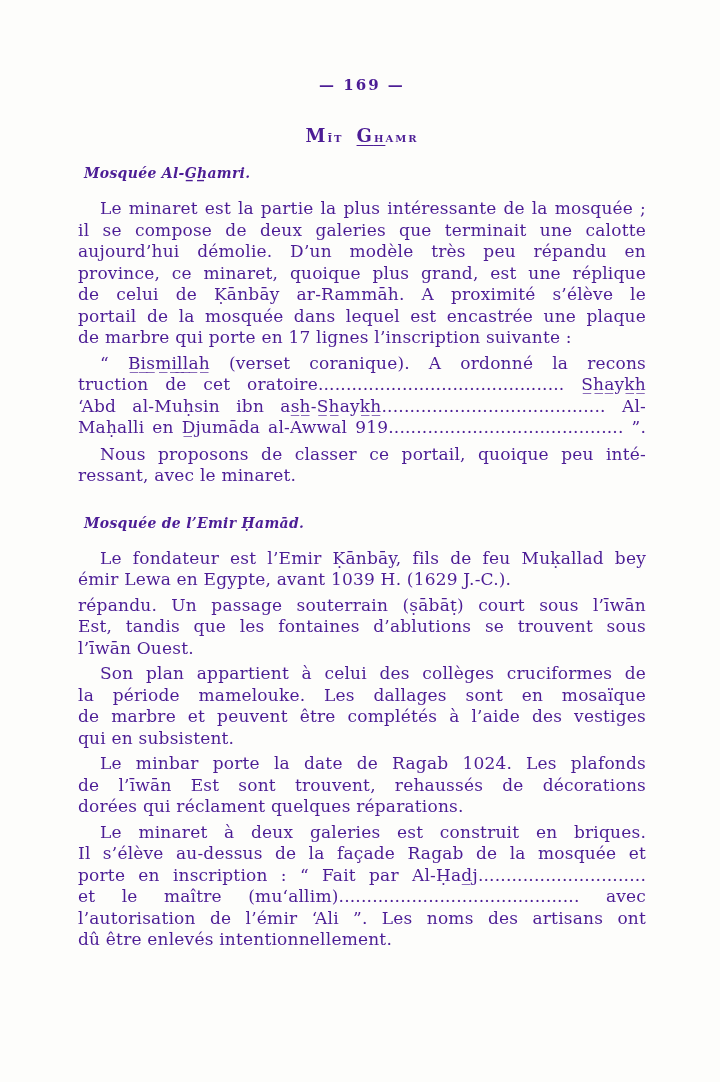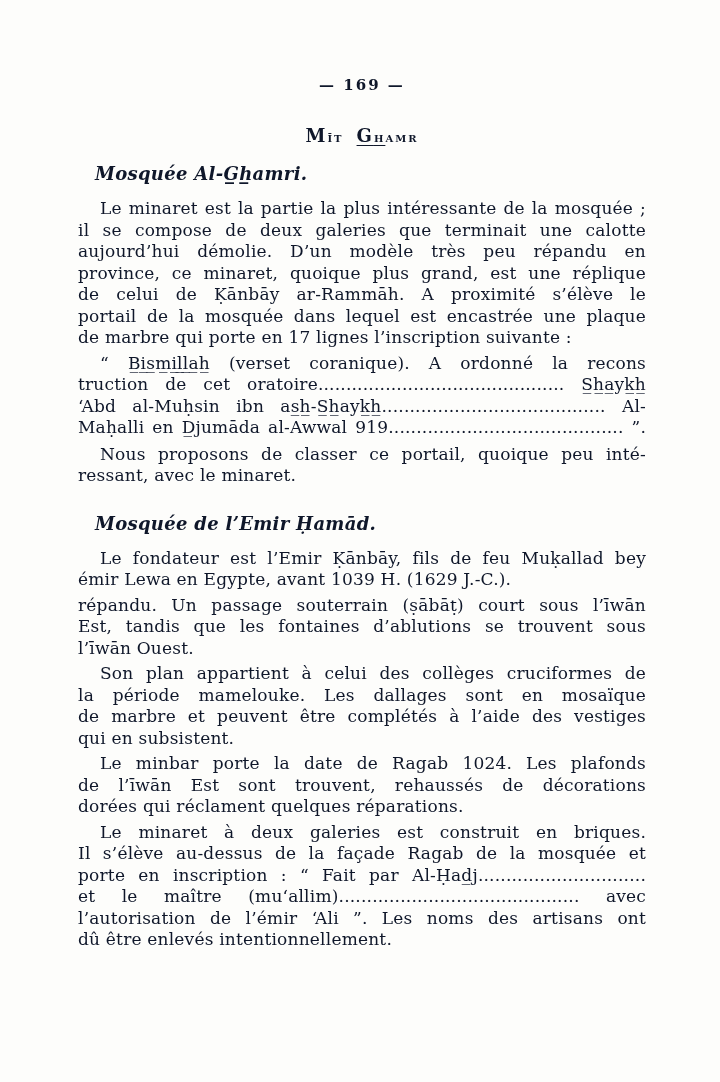--- a/index.html
+++ b/index.html
@@ -6,21 +6,21 @@
     margin: 0;
     padding: 0;
     background: #e8e8e6;
   }
   .page {
     position: relative;
     width: 720px;
     height: 1082px;
     margin: 0 auto;
     background: #fdfdfb;
-    color: #0f172a;
+    color: #4c1d95;
     font-family: "DejaVu Serif", "Liberation Serif", serif;
     box-sizing: border-box;
     padding: 76px 74px 0 78px;
     overflow: hidden;
   }
   .pageno {
     text-align: center;
     font-size: 15px;
     font-weight: bold;
     letter-spacing: 2px;
@@ -32,24 +32,24 @@
     letter-spacing: 2px;
     margin: 0 0 12px 0;
     font-size: 14px;
     line-height: 24px;
   }
   .t-cap { font-size: 18px; }
   .t-sc  { font-size: 10px; }
   .t-space { display: inline-block; width: 13px; }
   .t-underline { text-decoration: underline; text-underline-offset: 3px; }
   .heading {
-    font-size: 18px;
+    font-size: 14px;
     font-weight: bold;
     font-style: italic;
-    margin: 0 0 14px 17px;
+    margin: 0 0 14px 6px;
     line-height: 21px;
     letter-spacing: 0.3px;
   }
   .heading.gap-above { margin-top: 26px; }
   .para { margin: 0 0 4px 0; }
   .para.quote { margin: 3px 0 5px 0; }
   .line {
     font-size: 17px;
     line-height: 21.5px;
     text-align: justify;

